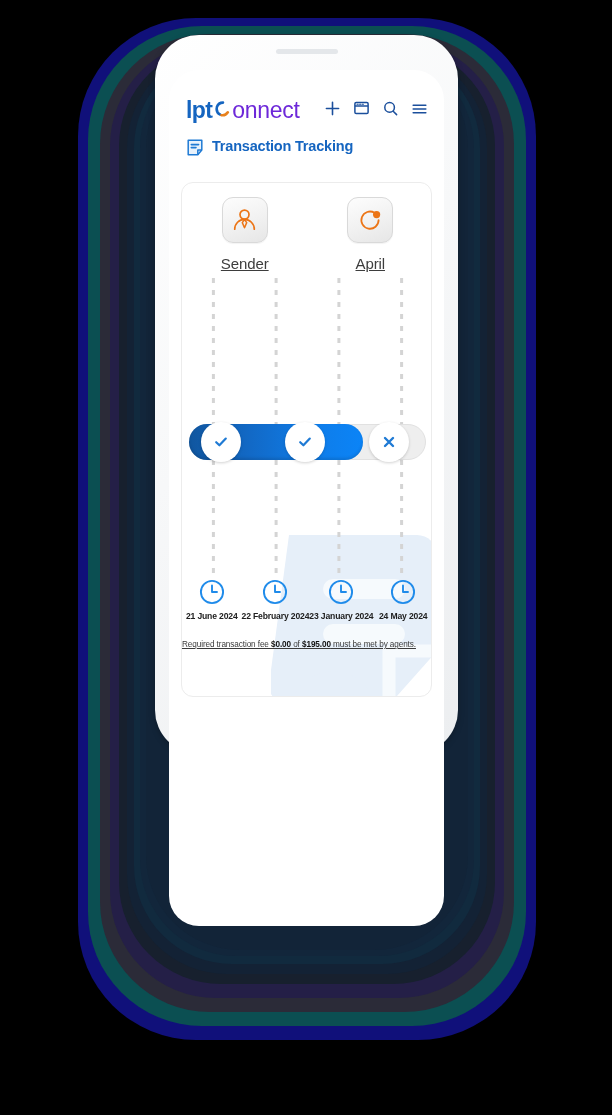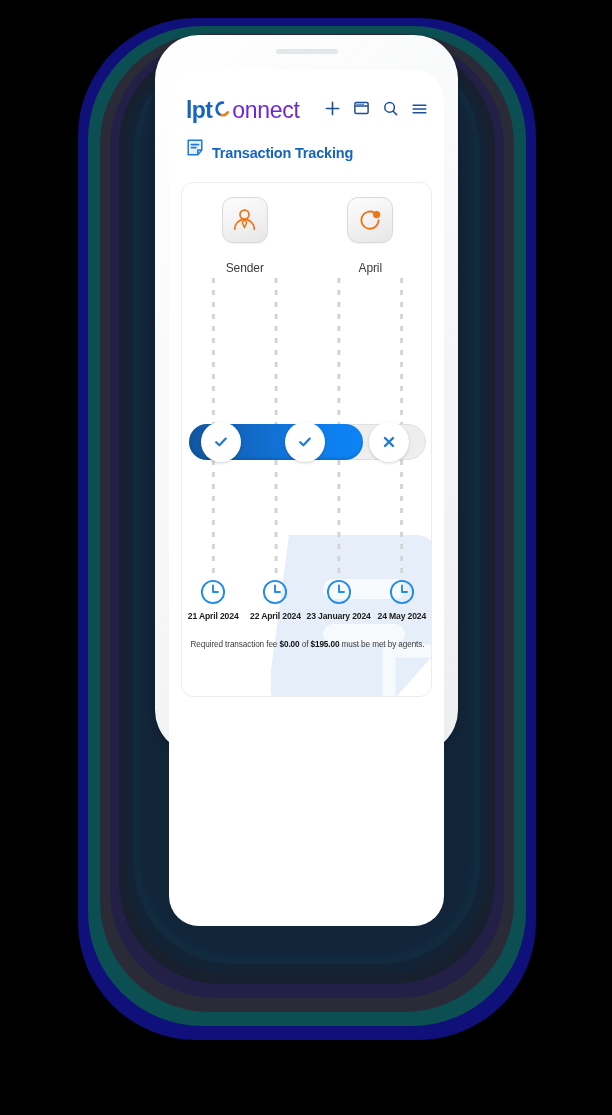--- a/index.html
+++ b/index.html
@@ -93,21 +93,21 @@
 
   #header-actions {
     display: flex;
     align-items: center;
     gap: 14px;
   }
   .hicon { display: block; color: #1b4f9c; cursor: pointer; }
 
   #page-title-row {
     display: flex;
-    align-items: flex-end;
+    align-items: flex-start;
     gap: 8px;
     margin-top: 15px;
   }
   #page-title {
     font-size: 14.5px;
     font-weight: 700;
     color: #1565c0;
     letter-spacing: -0.2px;
   }
 
@@ -153,25 +153,26 @@
     height: 46px;
     border-radius: 11px;
     background: linear-gradient(160deg, #fdfdfd 0%, #f1f1f1 55%, #e6e6e6 100%);
     border: 1px solid #d9d9d9;
     display: flex;
     align-items: center;
     justify-content: center;
     box-shadow: 0 1px 1px rgba(0,0,0,0.05);
   }
   .step-label {
-    margin-top: 18px;
-    font-size: 12px;
+    margin-top: 12px;
+    font-size: 15px;
     color: #3d3d3d;
     letter-spacing: -0.1px;
     white-space: nowrap;
+    text-decoration: underline;
   }
 
   
   #dash-layer {
     position: absolute;
     left: 0; top: 0; width: 251px; height: 515px;
     pointer-events: none;
   }
 
   
@@ -235,25 +236,25 @@
     white-space: nowrap;
     letter-spacing: -0.15px;
   }
 
   
   #fee-note {
     position: absolute;
     left: 0;
     bottom: 46px;
     width: 251px;
-    text-align: center;
     font-size: 8.2px;
     color: #3a3a3a;
     letter-spacing: -0.1px;
     line-height: 1.2;
+    text-decoration: underline;
   }
   #fee-note b { color: #111111; font-weight: 700; }
 </style>
 </head>
 <body>
 
 <div id="stage">
 
   <div class="glow-ring" style="left:78px;  top:18px;  width:458px; height:1022px; background:#10107a; border-radius:118px;"></div>
   <div class="glow-ring" style="left:88px;  top:26px;  width:438px; height:1000px; background:#0b4f52; border-radius:114px;"></div>
@@ -397,29 +398,29 @@
           </div>
         </div>
 
         <div id="dates-row">
 
           <div class="date-col">
             <svg width="26" height="26" viewBox="0 0 26 26">
               <circle cx="13" cy="13" r="11.1" fill="none" stroke="#1f8bea" stroke-width="1.9"></circle>
               <path d="M13,6.4 V13 H18.0" fill="none" stroke="#1f8bea" stroke-width="1.9" stroke-linecap="round" stroke-linejoin="round"></path>
             </svg>
-            <div class="date-label">21 April 2024</div>
+            <div class="date-label">21 June 2024</div>
           </div>
 
           <div class="date-col">
             <svg width="26" height="26" viewBox="0 0 26 26">
               <circle cx="13" cy="13" r="11.1" fill="none" stroke="#1f8bea" stroke-width="1.9"></circle>
               <path d="M13,6.4 V13 H18.0" fill="none" stroke="#1f8bea" stroke-width="1.9" stroke-linecap="round" stroke-linejoin="round"></path>
             </svg>
-            <div class="date-label">22 April 2024</div>
+            <div class="date-label">22 February 2024</div>
           </div>
 
           <div class="date-col">
             <svg width="26" height="26" viewBox="0 0 26 26">
               <circle cx="13" cy="13" r="11.1" fill="none" stroke="#1f8bea" stroke-width="1.9"></circle>
               <path d="M13,6.4 V13 H18.0" fill="none" stroke="#1f8bea" stroke-width="1.9" stroke-linecap="round" stroke-linejoin="round"></path>
             </svg>
             <div class="date-label">23 January 2024</div>
           </div>
 

